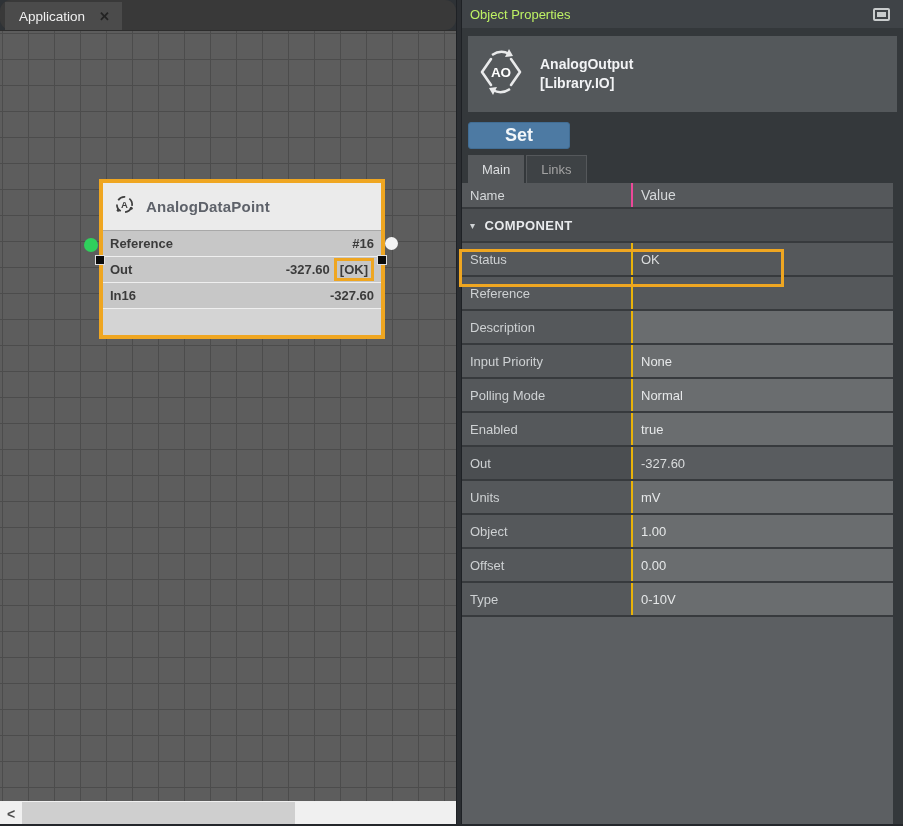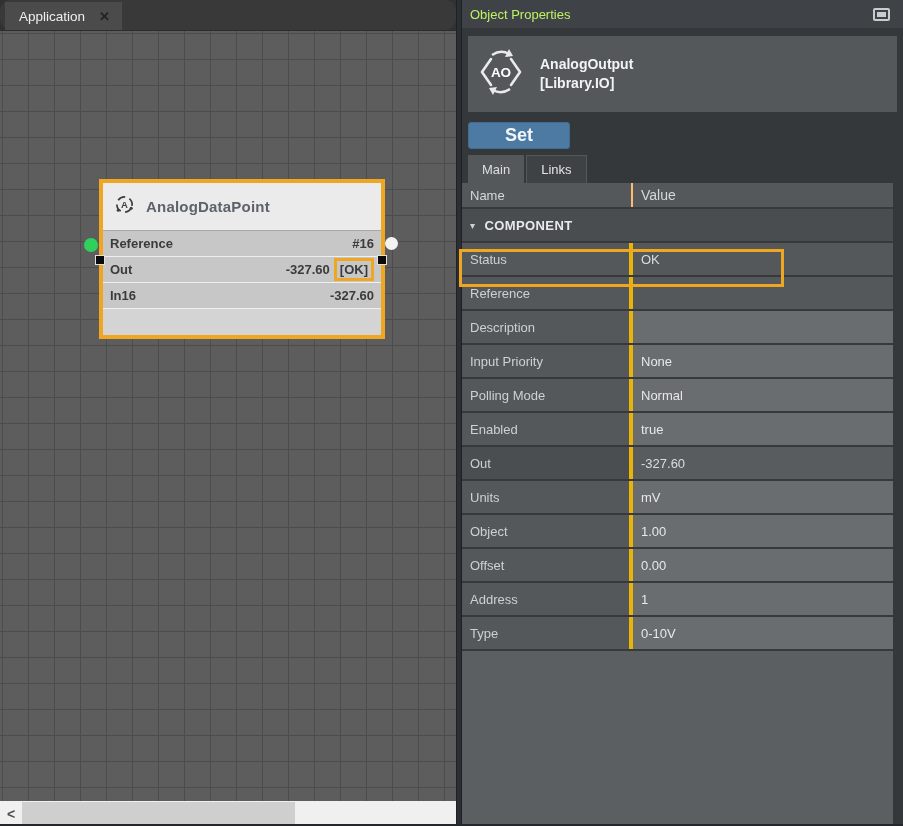--- a/index.html
+++ b/index.html
@@ -50,30 +50,30 @@
   .dock-icon::after{content:"";position:absolute;left:2px;top:2px;right:2px;bottom:2px;background:#c9cccd;}
 
   .obj-card{margin:8px 6px 0 6px;height:76px;background:#54585b;display:flex;align-items:center;padding-left:10px;gap:16px;}
   .obj-name{color:#f2f3f5;font-size:14px;font-weight:bold;line-height:19px;}
 
   .set-btn{margin:10px 0 0 6px;width:102px;height:27px;background:#4d7aa3;border:1px solid #416d94;border-radius:3px;color:#f2f6f9;font-size:18px;font-weight:600;cursor:pointer;}
 
   .tabs{margin-top:6px;height:28px;display:flex;padding-left:6px;gap:2px;}
   .tab{height:28px;display:flex;align-items:center;justify-content:center;font-size:13px;cursor:pointer;padding:0 14px;}
   .tab.active{background:#55585b;color:#dcdee0;}
-  .tab.inactive{background:#3e4245;color:#e5e5e5;border:1px solid #55585b;border-bottom:none;}
+  .tab.inactive{background:#3e4245;color:#a3a3a3;border:1px solid #55585b;border-bottom:none;}
 
   .prop-table{width:431px;background:#34383b;}
   .thead{height:26px;background:#55585b;display:flex;border-bottom:2px solid #373a3d;}
-  .thead .c1{width:171px;border-right:2px solid #fdba74;display:flex;align-items:center;padding-left:8px;color:#d5d8da;font-size:13px;}
+  .thead .c1{width:171px;border-right:2px solid #ec4899;display:flex;align-items:center;padding-left:8px;color:#d5d8da;font-size:13px;}
   .thead .c2{flex:1;display:flex;align-items:center;padding-left:8px;color:#d5d8da;font-size:14px;}
   .grow{height:34px;background:#4a4d50;display:flex;align-items:center;gap:9px;padding-left:8px;border-bottom:2px solid #373a3d;color:#e8eaec;font-size:13px;font-weight:bold;letter-spacing:.4px;}
   .grow .arr{font-size:10px;color:#cfd2d4;font-weight:normal;}
   .prow{height:34px;display:flex;border-bottom:2px solid #373a3d;font-size:13px;}
-  .prow .name{width:171px;background:#55585b;border-right:4px solid #eab308;display:flex;align-items:center;padding-left:8px;color:#ced1d3;}
+  .prow .name{width:171px;background:#55585b;border-right:2px solid #eab308;display:flex;align-items:center;padding-left:8px;color:#ced1d3;}
   .prow .value{flex:1;display:flex;align-items:center;padding-left:8px;color:#e6e8e9;}
   .prow .value.ro{background:#55585b;color:#dadcdd;}
   .prow .value.ed{background:#6a6d6f;}
   .prow.dim .name{background:#4b4e51;}
   .prow.dim .value.ro{background:#595c5f;}
   .table-rest{flex:1;width:431px;background:#5c5f62;}
 
   .status-annotation{position:absolute;left:-3px;top:249px;width:325px;height:38px;border:3px solid #efa621;pointer-events:none;z-index:6;}
 </style>
 </head>
@@ -210,24 +210,20 @@
       </div>
       <div class="prow">
         <div class="name">Object</div>
         <div class="value ed">1.00</div>
       </div>
       <div class="prow">
         <div class="name">Offset</div>
         <div class="value ed">0.00</div>
       </div>
       <div class="prow">
-        <div class="name">Address</div>
-        <div class="value ed">1</div>
-      </div>
-      <div class="prow">
         <div class="name">Type</div>
         <div class="value ed">0-10V</div>
       </div>
     </div>
 
     <div class="table-rest"></div>
 
     <div class="status-annotation"></div>
   </div>
 </div>

